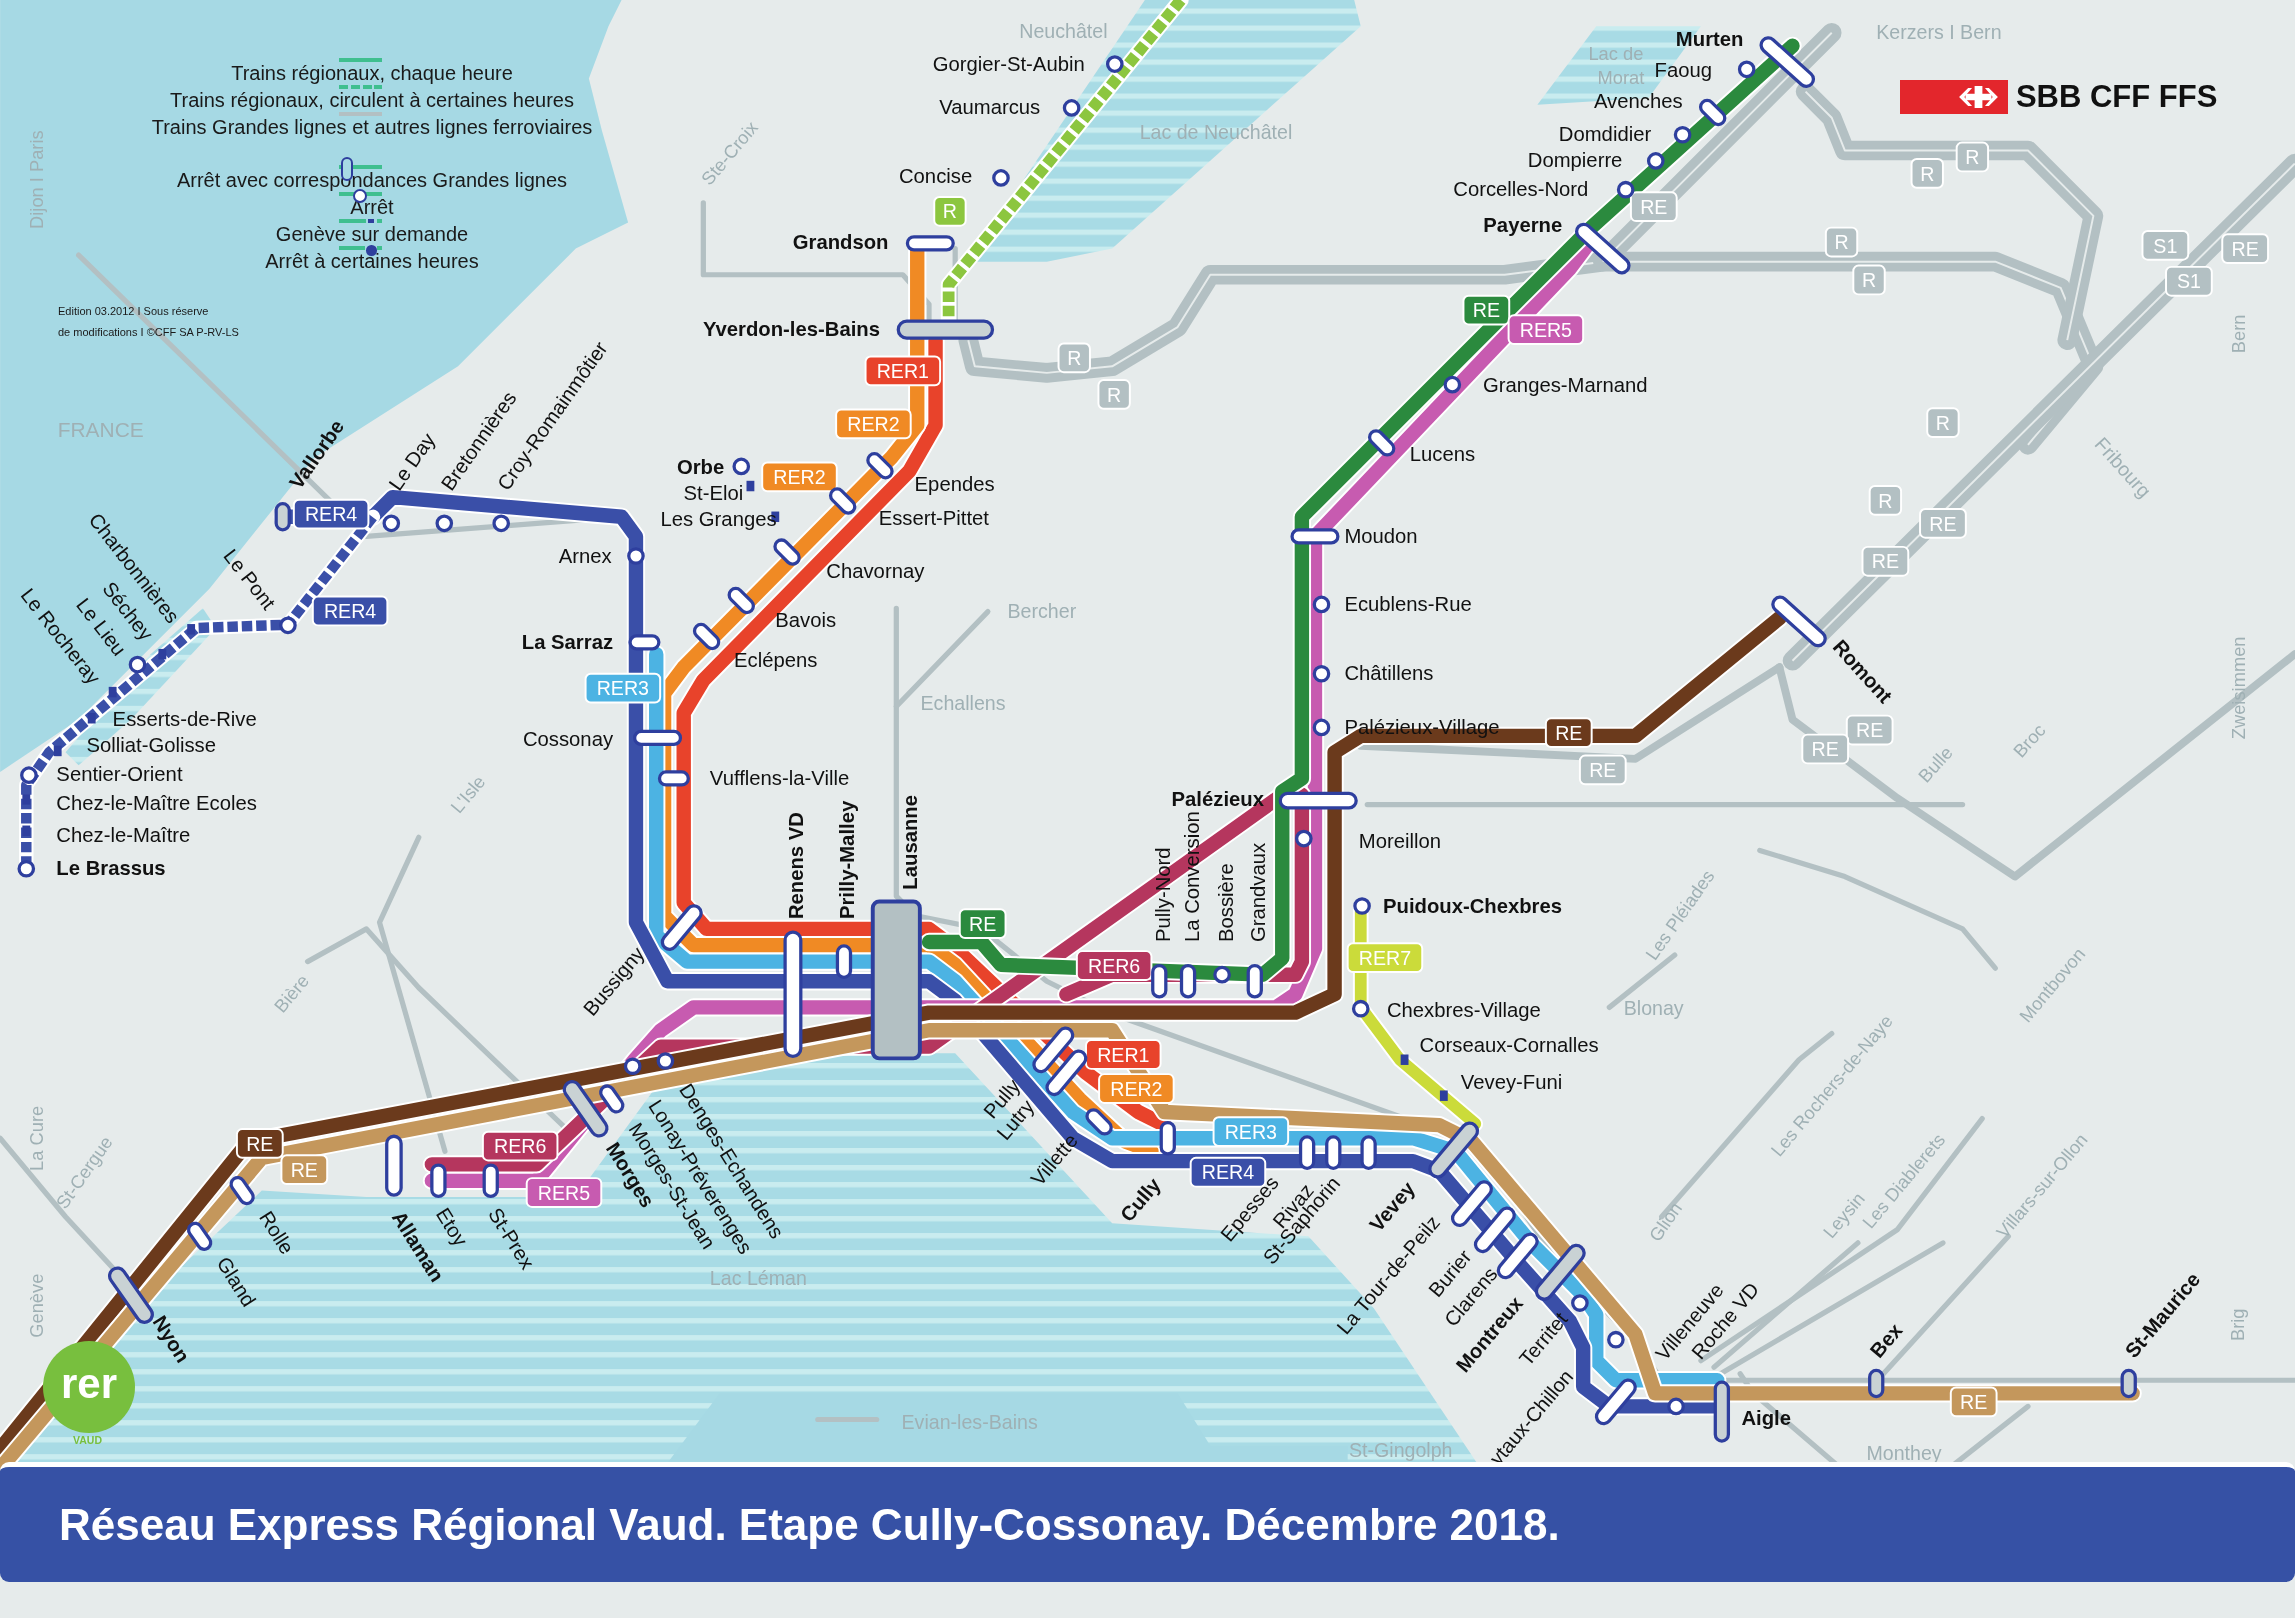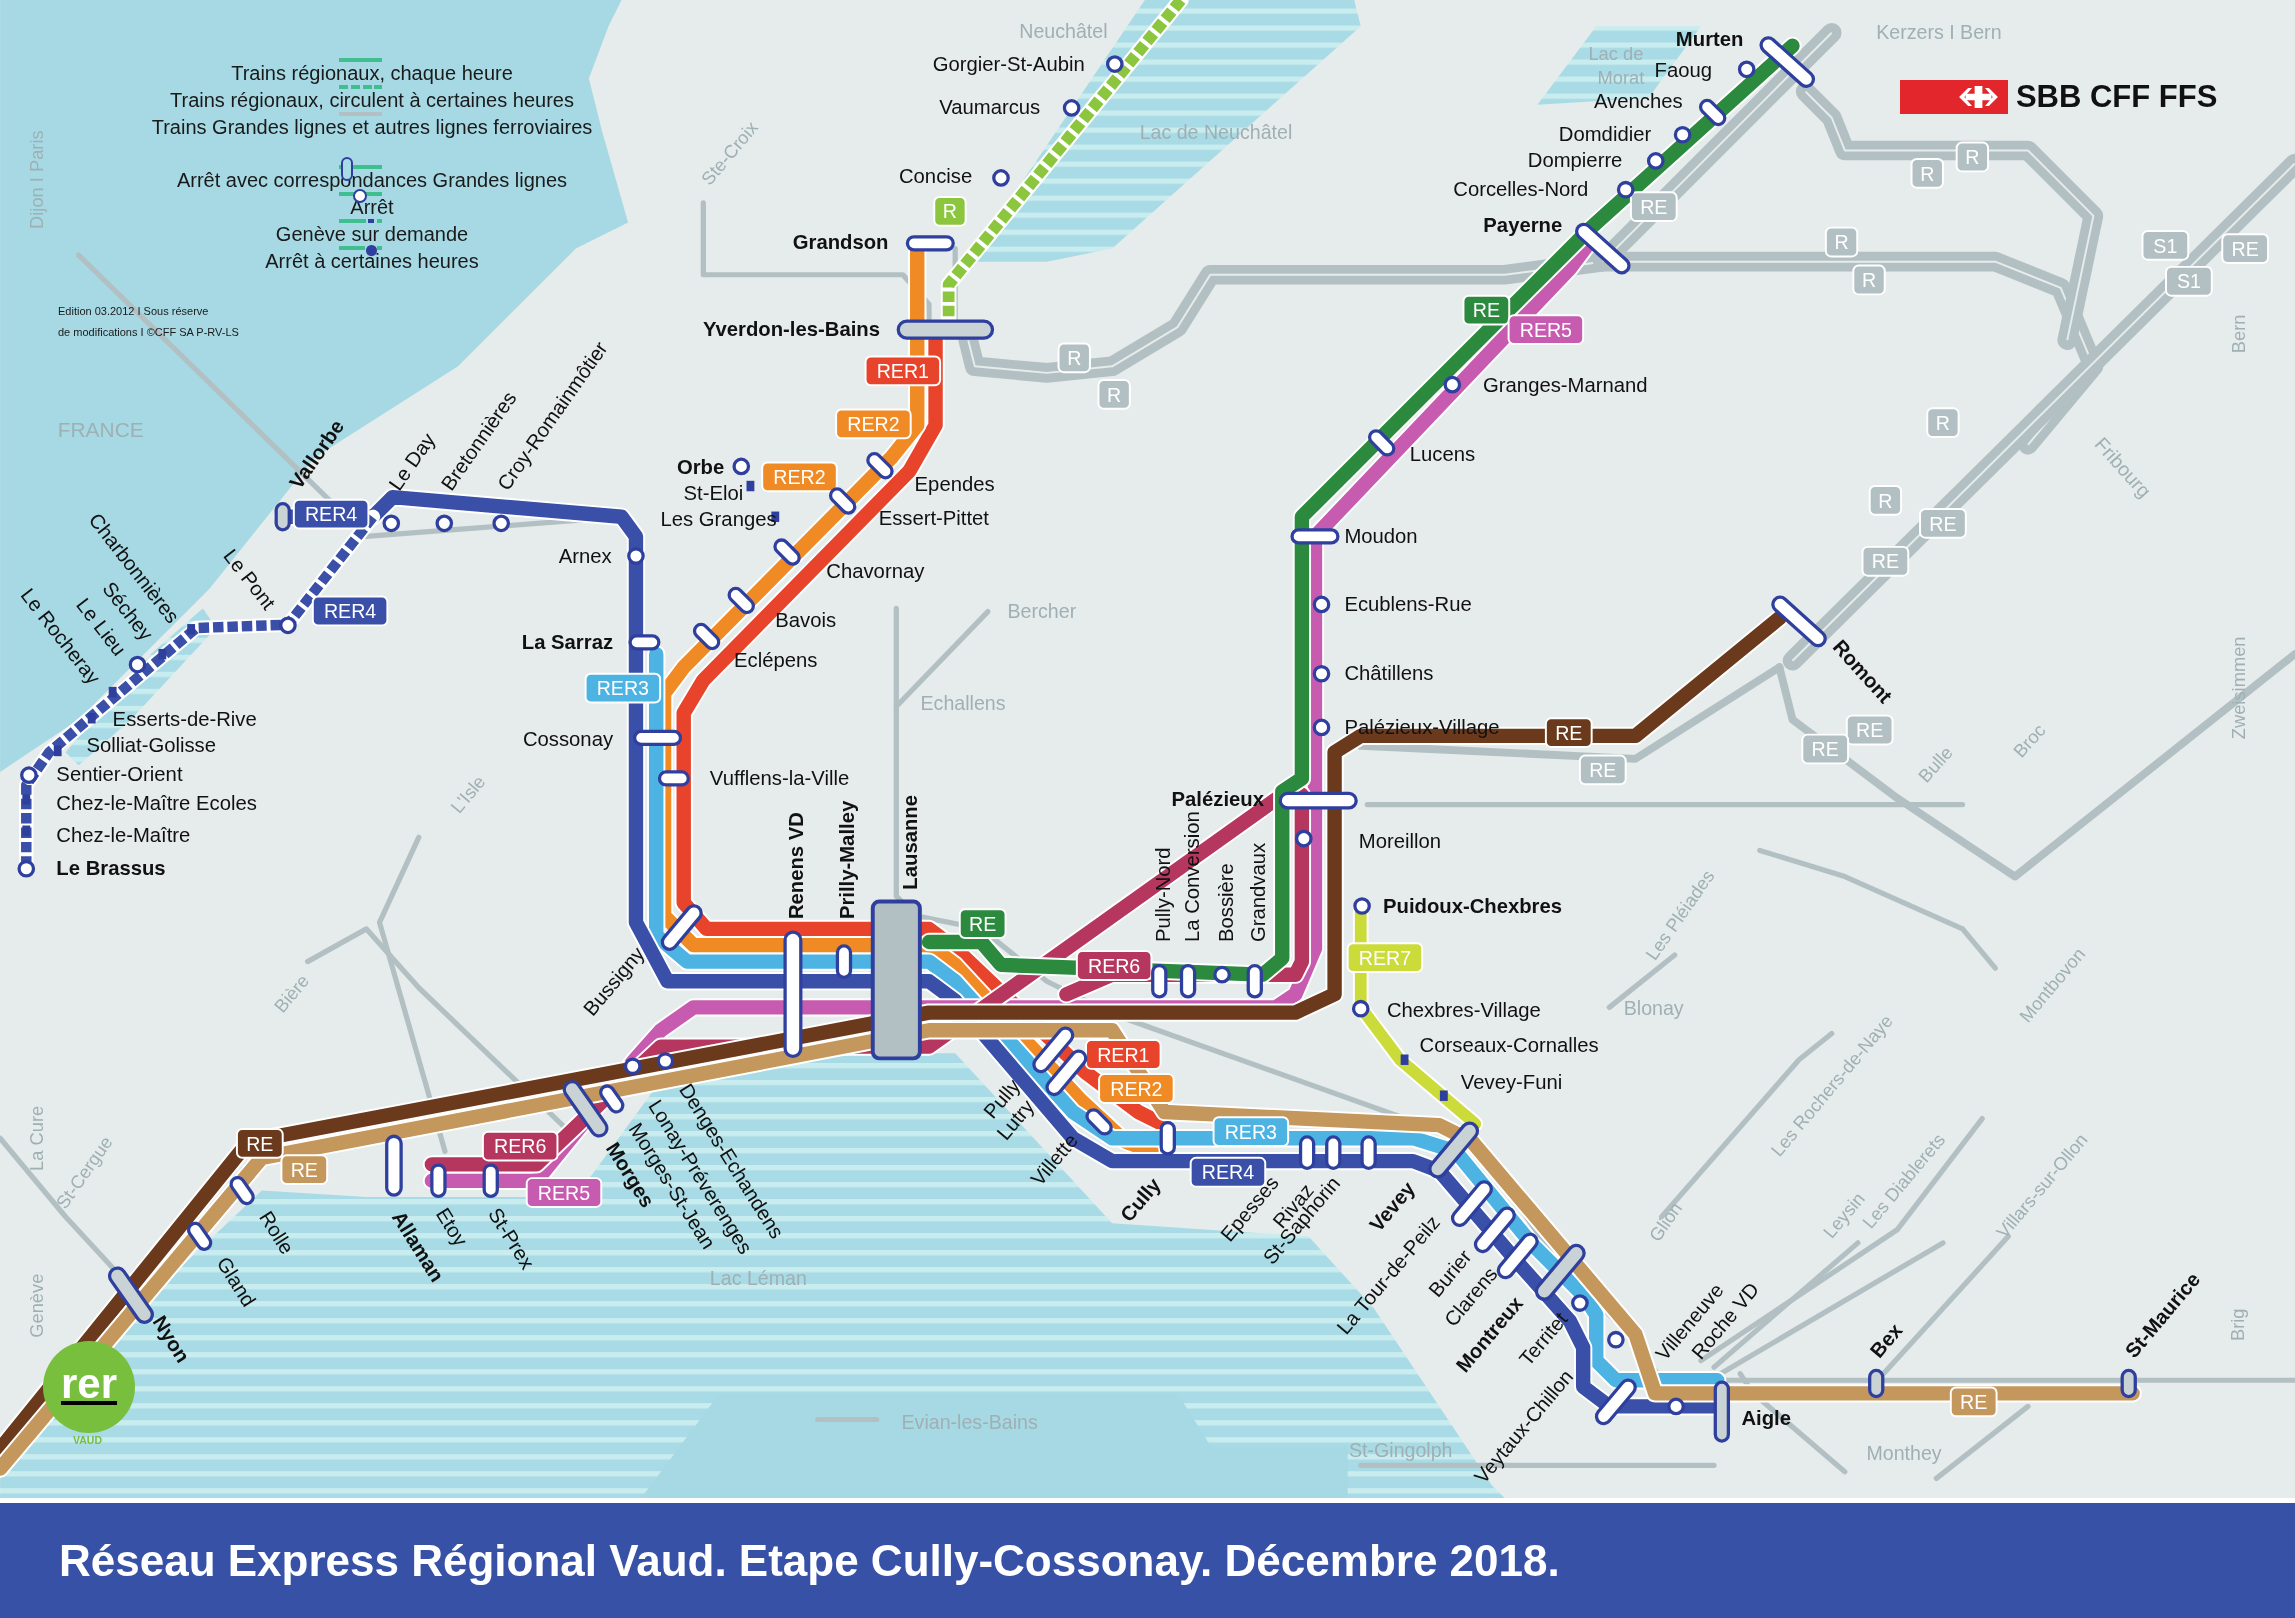--- a/index.html
+++ b/index.html
@@ -7,23 +7,23 @@
   #map{position:absolute;left:0;top:0;width:2295px;height:1498px;}
   .legend{position:absolute;left:58px;top:58px;width:628px;}
   .legend-row{display:flex;align-items:center;height:27px;flex-direction:column;}
   .legend-row.gap{margin-top:26px;}
   .legend-swatch{width:43px;height:9.2px;margin-right:23.6px;position:relative;}
   .legend-label{font-size:20px;color:#1a1a1a;}
   .legend-note{margin-top:27.5px;font-size:11px;line-height:21.6px;color:#1a1a1a;}
   .logo{position:absolute;left:1900px;top:79px;display:flex;align-items:center;}
   .logo-flag{width:108px;height:34px;background:#e3262c;display:flex;align-items:center;justify-content:flex-end;padding-right:10.5px;box-sizing:border-box;}
   .logo-text{font-size:31px;font-weight:bold;color:#111;margin-left:7.9px;letter-spacing:0px;}
-  .footer{position:absolute;left:0;top:1498px;width:2295px;height:120px;background:#3651a5;display:flex;align-items:center;border-top:5.2px solid #ffffff;box-sizing:border-box;}
+  .footer{position:absolute;left:0;top:1462px;width:2295px;height:120px;background:#3651a5;display:flex;align-items:center;border-top:5.2px solid #ffffff;box-sizing:border-box;border-radius:9px;}
   .footer-title{color:#ffffff;font-size:44px;font-weight:bold;margin-left:59px;}
-  .rer-logo{position:absolute;left:43px;top:1341px;width:92px;height:92px;border-radius:50%;background:#78bf3e;display:flex;align-items:center;justify-content:center;text-decoration:underline;}
+  .rer-logo{position:absolute;left:43px;top:1341px;width:92px;height:92px;border-radius:50%;background:#78bf3e;display:flex;align-items:center;justify-content:center;}
   .rer-logo span{color:#fff;font-weight:bold;font-size:42px;margin-top:-5.2px;}
   .rer-vaud{position:absolute;left:73px;top:1434px;color:#78bf3e;font-weight:bold;font-size:10.5px;}
   svg text{font-family:"Liberation Sans",sans-serif;}
 </style>
 </head>
 <body>
 
 <svg id="map" viewBox="0 0 3508 2290" width="2295" height="1498" xmlns="http://www.w3.org/2000/svg">
   <defs>
     <pattern id="lakeStripes" patternUnits="userSpaceOnUse" width="40" height="26">

